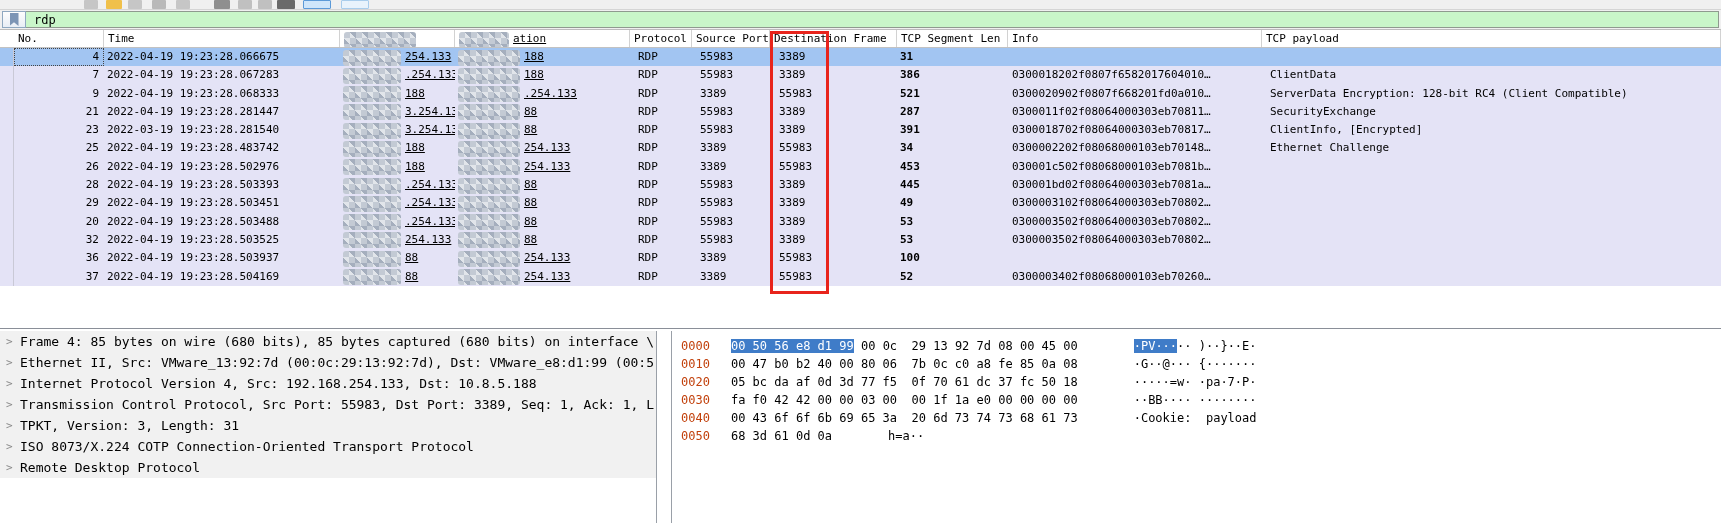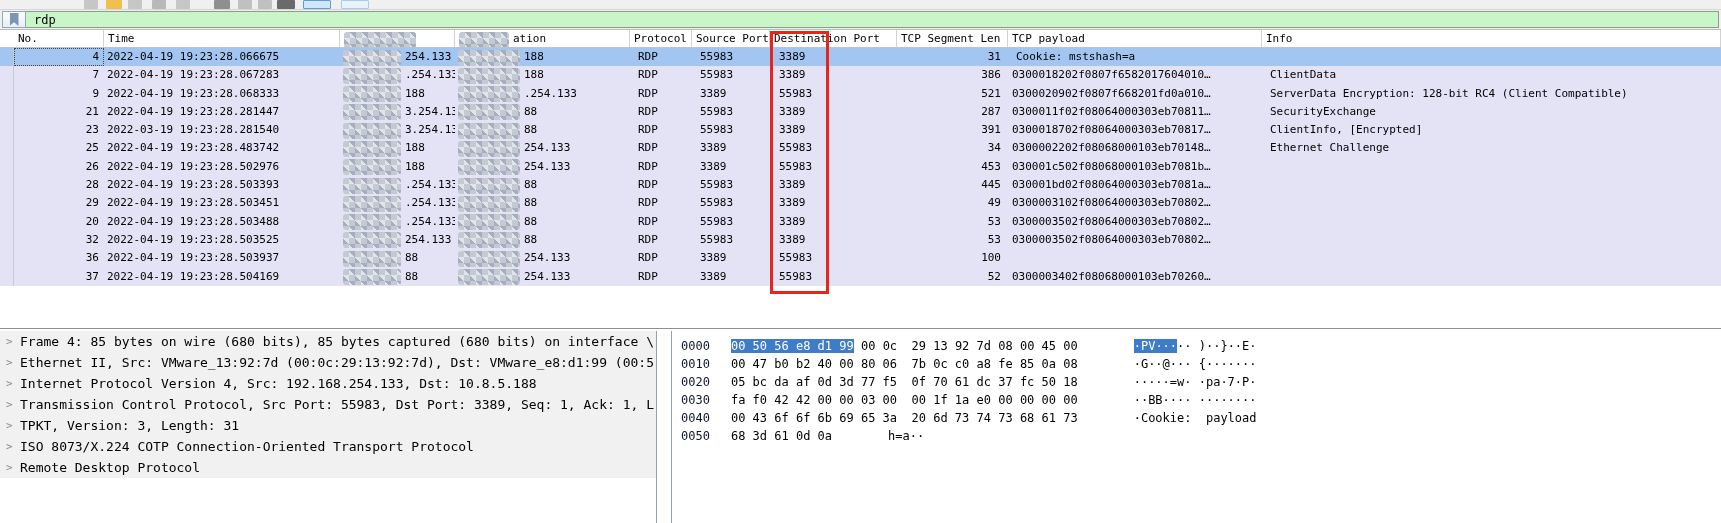--- a/index.html
+++ b/index.html
@@ -32,29 +32,29 @@
   #list-header { height:18px; background:#ffffff; border-bottom:1px solid #c2c2c2; }
   .hcell { overflow:hidden; border-right:1px solid #d2d2d2; padding-left:4px;
     color:#000; }
   .hcell.first { border-right:none; }
   .prow { height:18.3px; background:#e4e3f6; }
   .prow.selected { background:#a2c5f2; }
   .cell { overflow:hidden; padding-left:3px; }
   .cell-gutter { border-right:1px solid #c9c9d6; padding:0; }
   .cell-no { text-align:right; padding-right:5px; }
   .prow.selected .cell-no { outline:1px dotted #444; outline-offset:-1px; }
-  .cell-num-right { text-align:right; padding-right:7px; }
+  .cell-num-right { text-align:left; padding-right:7px;font-weight:bold; }
   .mosaic { display:inline-block; vertical-align:middle; height:16px; margin-top:1px;
     border-radius:3px;
     background-color:#c3cad4;
     background-image:
       linear-gradient(45deg, rgba(140,152,170,.55) 25%, transparent 25%, transparent 75%, rgba(140,152,170,.55) 75%),
       linear-gradient(45deg, rgba(255,255,255,.5) 25%, transparent 25%, transparent 75%, rgba(255,255,255,.5) 75%);
     background-size:12px 12px; background-position:0 0,6px 6px; }
-  .frag { display:inline-block; vertical-align:top; margin-left:4px; }
+  .frag { display:inline-block; vertical-align:top; margin-left:4px;text-decoration:underline; }
   #red-box { position:absolute; left:770px; top:1px; width:59px; height:263px;
     border:3px solid #e8241c; pointer-events:none; z-index:5; }
   
   #list-hscroll { position:absolute; left:0; bottom:0; width:1721px; height:17px;
     background:#f1f1f1; border-top:1px solid #dcdcdc; }
   #hscroll-left-btn { position:absolute; left:0; top:0; width:17px; height:16px;
     background:#f1f1f1; color:#505050; font-size:9px; line-height:16px; text-align:center; }
   #hscroll-thumb { position:absolute; left:18px; top:1px; width:437px; height:14px;
     background:#cdcdcd; border-radius:2px; }
   
@@ -62,21 +62,21 @@
     border-top:1px solid #8a8f98; background:#ffffff; }
   #detail-pane { position:absolute; left:0; top:2px; width:657px; height:193px;
     background:#ffffff; border-right:1px solid #9aa0a8; overflow:hidden; }
   #hex-pane { position:absolute; left:671px; top:2px; width:1050px; height:193px;
     background:#ffffff; border-left:1px solid #9aa0a8; overflow:hidden;
     font-size:12px; }
   .dline { height:21px; line-height:21px; background:#f1f1f1; font-size:13px;
     white-space:nowrap; overflow:hidden; padding-left:20px; position:relative; }
   .dline .expander { position:absolute; left:6px; top:0; color:#8a8a8a; font-size:11px; }
   .hexline { height:18px; line-height:18px; white-space:pre; padding-left:9px; }
-  .hexline .offset { color:#0f172a; }
+  .hexline .offset { color:#c2410c; }
   .hexline .hexbytes { display:inline-block; margin-left:21px; }
   .hexline .asciicol { display:inline-block; margin-left:56px; }
   .hl { background:#3f7cc8; color:#ffffff; }
   #hex-pane { padding-top:6px; }
 </style>
 </head>
 <body>
 
 <div id="toolbar-sliver">
     <div class="tb-frag" style="left: 84px; width: 14px; background: rgb(198, 198, 198);"></div>
@@ -101,37 +101,36 @@
 
 <div id="packet-list">
   <div id="list-header">
       <div class="hcell first"></div>
       <div class="hcell">No.</div>
       <div class="hcell">Time</div>
       <div class="hcell"><span class="mosaic" style="width:72px"></span></div>
       <div class="hcell"><span class="mosaic" style="width:50px"></span><span class="frag">ation</span></div>
       <div class="hcell">Protocol</div>
       <div class="hcell">Source Port</div>
-      <div class="hcell">Destination Port</div>
+      <div class="hcell">Destination Frame</div>
       <div class="hcell">TCP Segment Len</div>
+      <div class="hcell">Info</div>
       <div class="hcell">TCP payload</div>
-      <div class="hcell">Info</div>
     </div>
   <div id="list-rows">
       <div class="prow selected">
         <div class="cell cell-gutter"></div>
         <div class="cell cell-no">4</div>
         <div class="cell">2022-04-19 19:23:28.066675</div>
         <div class="cell"><span class="mosaic" style="width:58px"></span><span class="frag">254.133</span></div>
         <div class="cell"><span class="mosaic" style="width:62px"></span><span class="frag">188</span></div>
         <div class="cell" style="padding-left:8px">RDP</div>
         <div class="cell" style="padding-left:8px">55983</div>
         <div class="cell" style="padding-left:9px">3389</div>
         <div class="cell cell-num-right">31</div>
-        <div class="cell" style="padding-left:8px">Cookie: mstshash=a</div>
       </div>
       <div class="prow">
         <div class="cell cell-gutter"></div>
         <div class="cell cell-no">7</div>
         <div class="cell">2022-04-19 19:23:28.067283</div>
         <div class="cell"><span class="mosaic" style="width:58px"></span><span class="frag">.254.133</span></div>
         <div class="cell"><span class="mosaic" style="width:62px"></span><span class="frag">188</span></div>
         <div class="cell" style="padding-left:8px">RDP</div>
         <div class="cell" style="padding-left:8px">55983</div>
         <div class="cell" style="padding-left:9px">3389</div>

